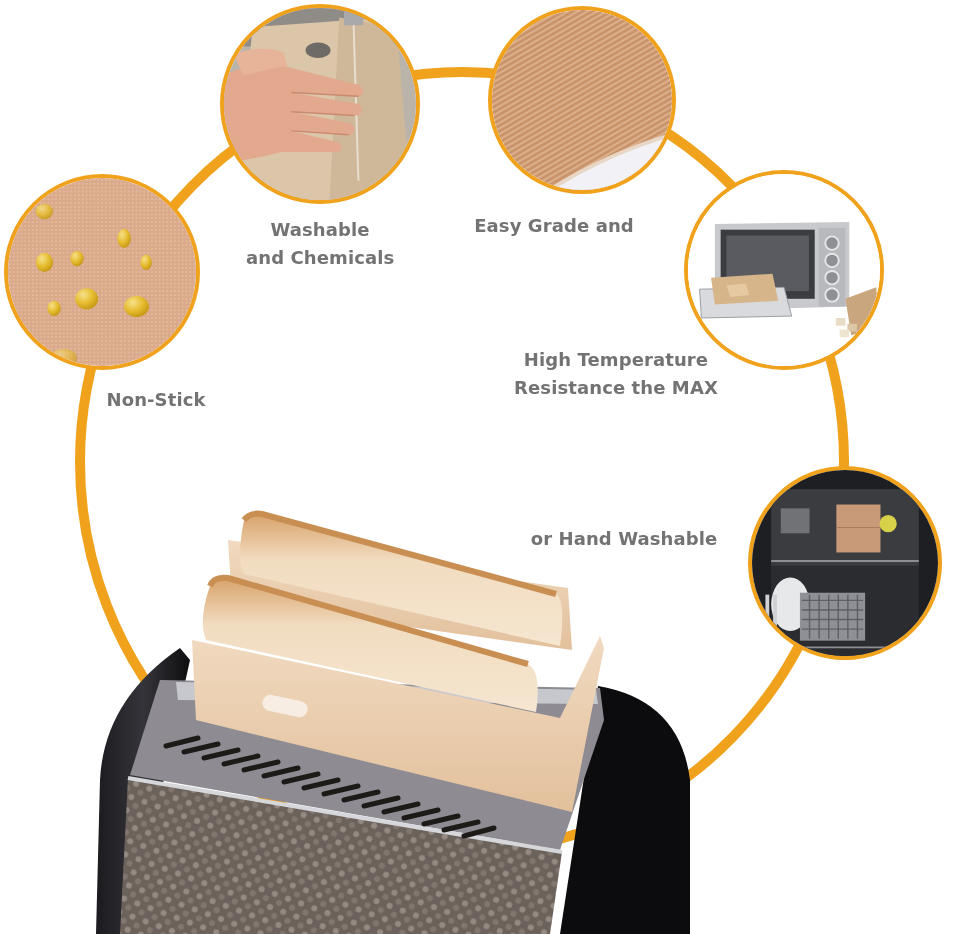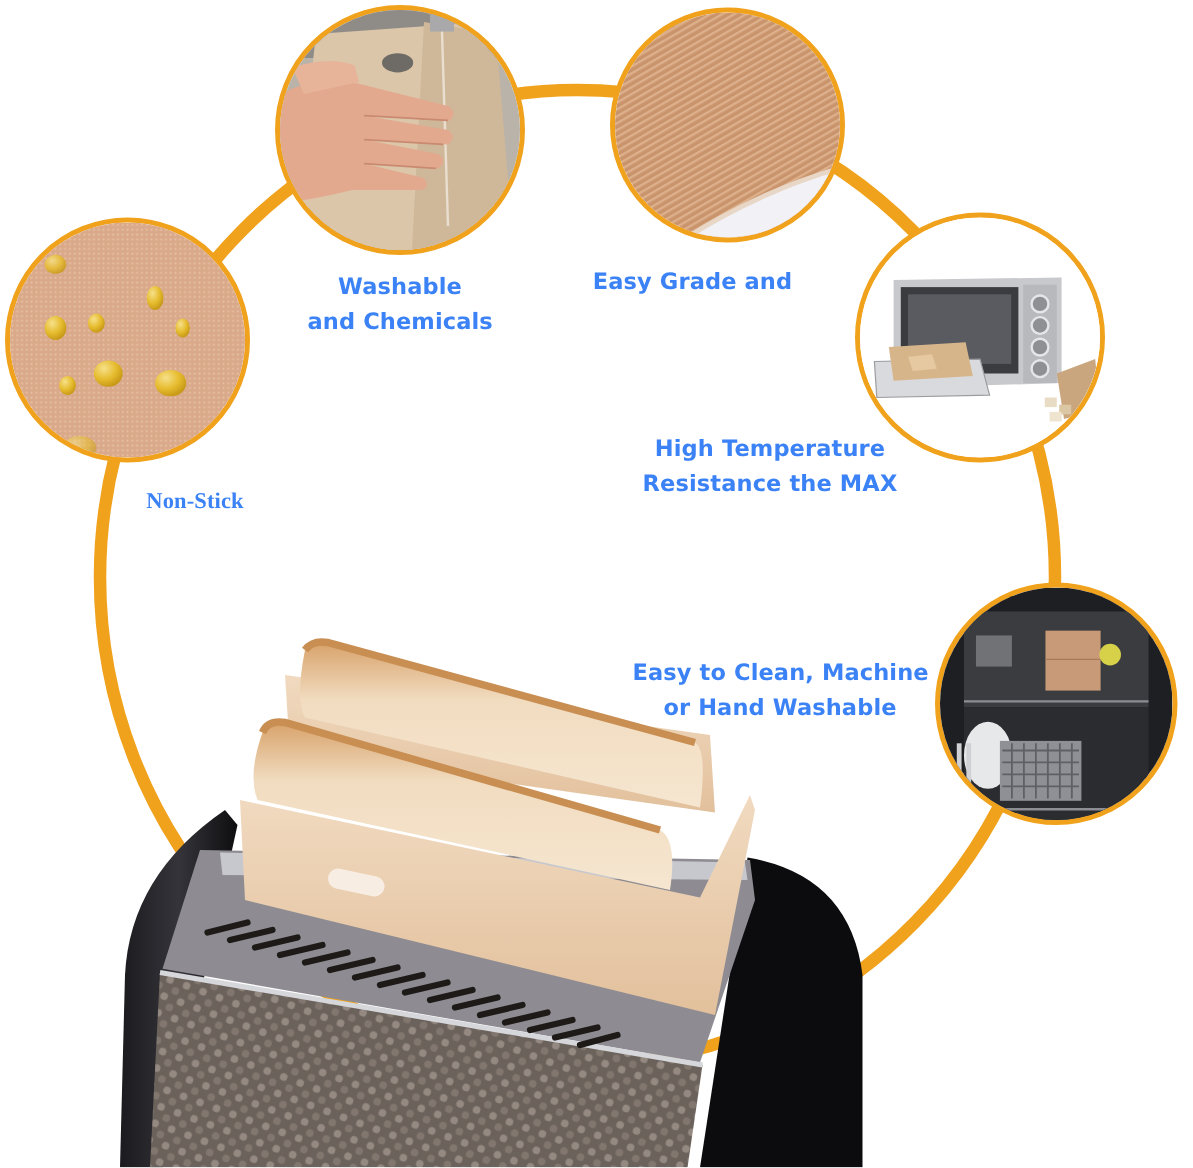--- a/index.html
+++ b/index.html
@@ -1,20 +1,20 @@
 <!DOCTYPE html>
 <html><head>
 <meta charset="utf-8">
 <style>
   html,body{margin:0;padding:0;background:#ffffff;}
   body{width:954px;height:934px;position:relative;overflow:hidden;font-family:"DejaVu Sans","Liberation Sans",sans-serif;}
   .layer{position:absolute;left:0;top:0;width:954px;height:934px;}
   .feature-circle{position:absolute;border-radius:50%;border:4px solid #F0A21C;overflow:hidden;box-sizing:border-box;background:#fff;}
   .feature-circle svg{width:100%;height:100%;display:block;}
-  .label{position:absolute;color:#3b82f6;font-weight:bold;font-size:18px;line-height:28px;text-align:center;white-space:nowrap;letter-spacing:0.1px;}
+  .label{position:absolute;color:#737373;font-weight:bold;font-size:18px;line-height:28px;text-align:center;white-space:nowrap;letter-spacing:0.1px;}
   .label span{display:block;}
 </style>
 </head>
 <body>
 
 <svg class="layer" viewBox="0 0 954 934">
   <ellipse cx="462" cy="462" rx="382" ry="390" fill="none" stroke="#F0A21C" stroke-width="10"></ellipse>
 </svg>
 
 <div class="feature-circle" style="left:4px;top:174px;width:196px;height:196px;">
@@ -106,40 +106,39 @@
     <rect x="30" y="40" width="30" height="26" fill="#707276"></rect>
     <ellipse cx="40" cy="140" rx="20" ry="28" fill="#E7E8EA"></ellipse>
     <rect x="50" y="128" width="68" height="50" fill="#8E9095"></rect>
     <path d="M52 136 H116 M52 146 H116 M52 156 H116 M52 166 H116" stroke="#5E6065" stroke-width="1.5"></path>
     <path d="M60 130 V176 M70 130 V176 M80 130 V176 M90 130 V176 M100 130 V176 M110 130 V176" stroke="#5E6065" stroke-width="1.5"></path>
     <rect x="14" y="130" width="4" height="44" fill="#D0D1D4"></rect>
     <rect x="22" y="130" width="4" height="44" fill="#D0D1D4"></rect>
   </svg>
 </div>
 
-<div class="label" style="left:104px;top:386px;width:104px;font-family:Liberation Serif, serif;">
+<div class="label" style="left:104px;top:386px;width:104px;">
   <span>Non-Stick</span>
 </div>
 
 <div class="label" style="left:246px;top:216px;width:148px;">
   <span>Washable</span>
   <span>and Chemicals</span>
 </div>
 
 <div class="label" style="left:468px;top:212px;width:172px;">
   <span>Easy Grade and</span>
 </div>
 
 <div class="label" style="left:478px;top:318px;width:276px;margin-top:28px;">
   <span>High Temperature</span>
   <span>Resistance the MAX</span>
 </div>
 
 <div class="label" style="left:506px;top:525px;width:236px;">
-  <span>Easy to Clean, Machine</span>
   <span>or Hand Washable</span>
 </div>
 
 <svg class="layer" viewBox="0 0 954 934">
   <defs>
     <linearGradient id="bodyDark" x1="0" y1="0" x2="1" y2="0">
       <stop offset="0" stop-color="#1B1B1F"></stop>
       <stop offset="0.5" stop-color="#34343A"></stop>
       <stop offset="1" stop-color="#0E0E10"></stop>
     </linearGradient>

